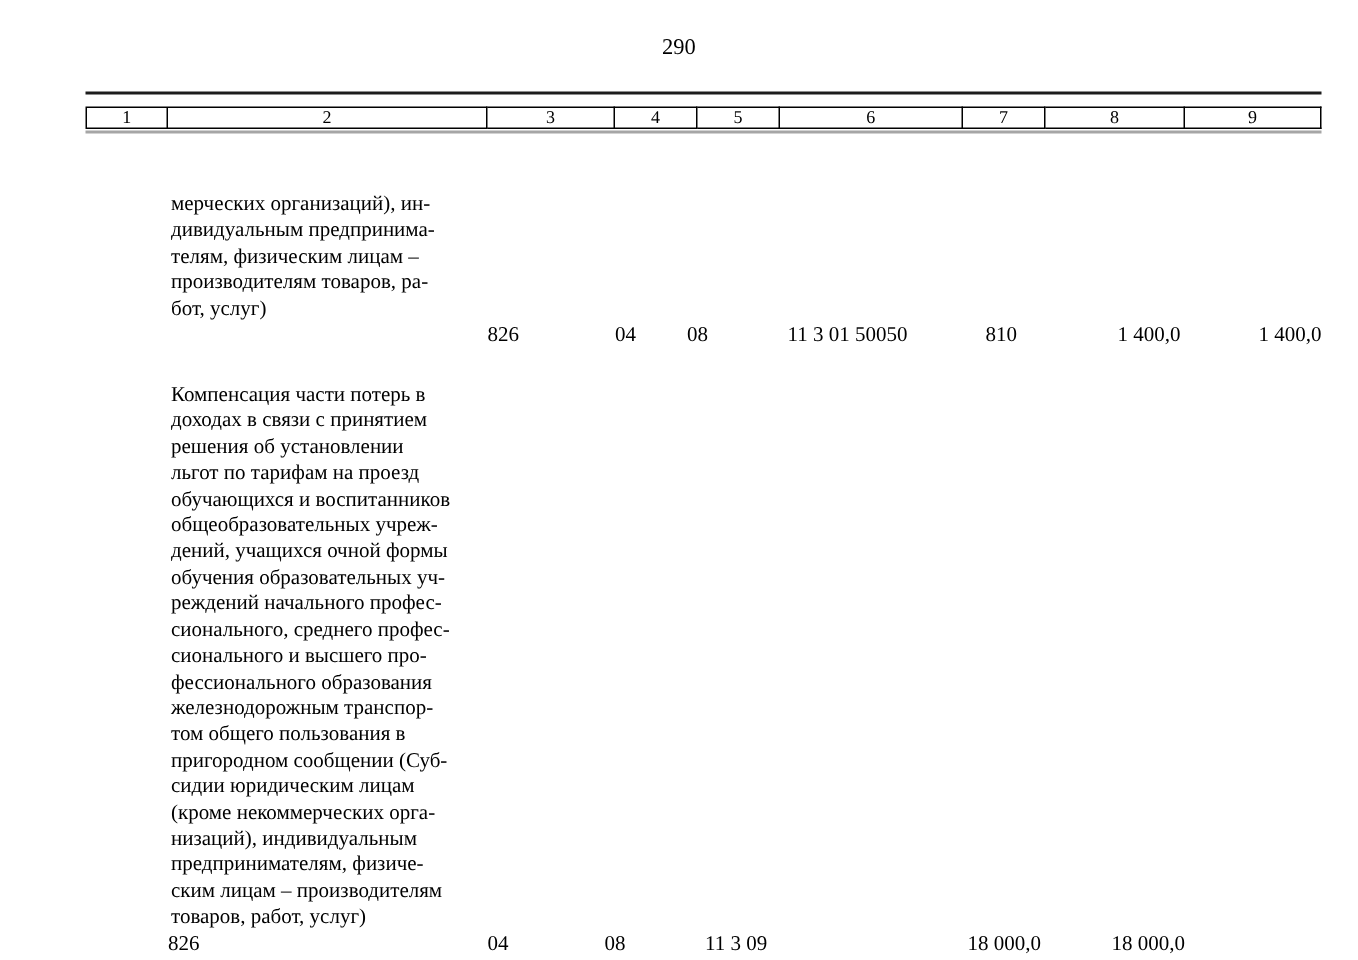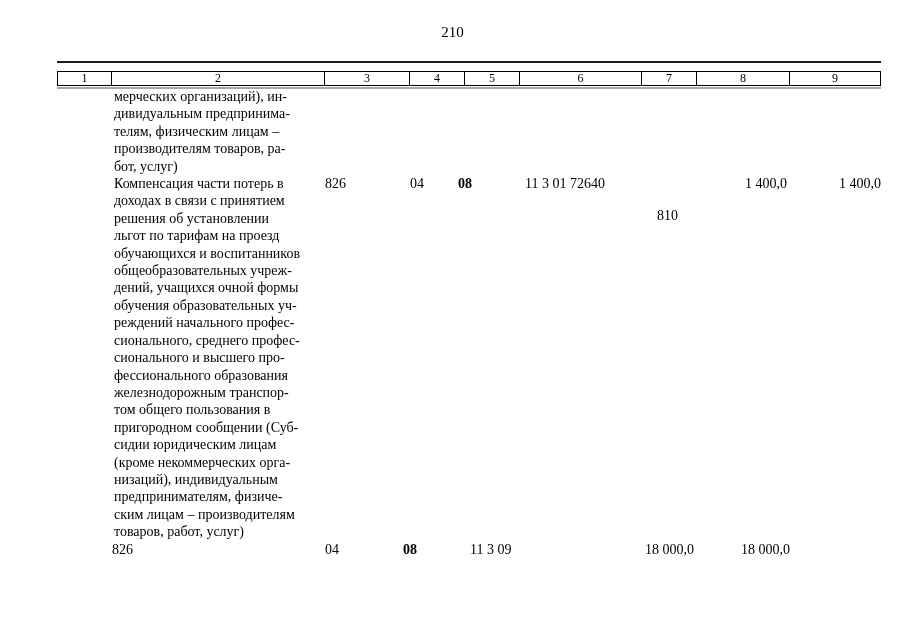--- a/index.html
+++ b/index.html
@@ -66,33 +66,34 @@
   }
   .brow {
     display: grid;
     grid-template-columns: 55px 213px 85px 55px 55px 122px 55px 93px 91px;
     align-items: start;
   }
   .cell { box-sizing: border-box; }
   .cell-name {
     white-space: pre;
     padding-left: 2px;
+    margin-top: 40px;
   }
-  .v5 { margin-left: -7px; font-weight: bold; }
+  .v5 { margin-left: -7px; }
   .v6 { margin-left: 5px; }
-  .v7 { padding-left: 15px; margin-top: 32px; }
+  .v7 { padding-left: 15px; }
   .v8 { text-align: right; padding-right: 3px; white-space: pre; }
   .v9 { text-align: right; padding-right: 0; white-space: pre; }
 </style>
 </head>
 <body>
 
 <div class="page">
 
-  <div class="page-number">210</div>
+  <div class="page-number">290</div>
 
   <div class="rule-top"></div>
 
   <div class="header-row">
     <div class="hcell">1</div>
     <div class="hcell">2</div>
     <div class="hcell">3</div>
     <div class="hcell">4</div>
     <div class="hcell">5</div>
     <div class="hcell">6</div>
@@ -140,21 +141,21 @@
 пригородном сообщении (Суб-
 сидии юридическим лицам
 (кроме некоммерческих орга-
 низаций), индивидуальным
 предпринимателям, физиче-
 ским лицам – производителям
 товаров, работ, услуг)</div>
       <div class="cell v3">826</div>
       <div class="cell v4">04</div>
       <div class="cell v5">08</div>
-      <div class="cell v6">11 3 01 72640</div>
+      <div class="cell v6">11 3 01 50050</div>
       <div class="cell v7">810</div>
       <div class="cell v8">1 400,0</div>
       <div class="cell v9">1 400,0</div>
     </div>
 
     <div class="brow">
       <div class="cell"></div>
       <div class="cell v3">826</div>
       <div class="cell v4">04</div>
       <div class="cell v5">08</div>

